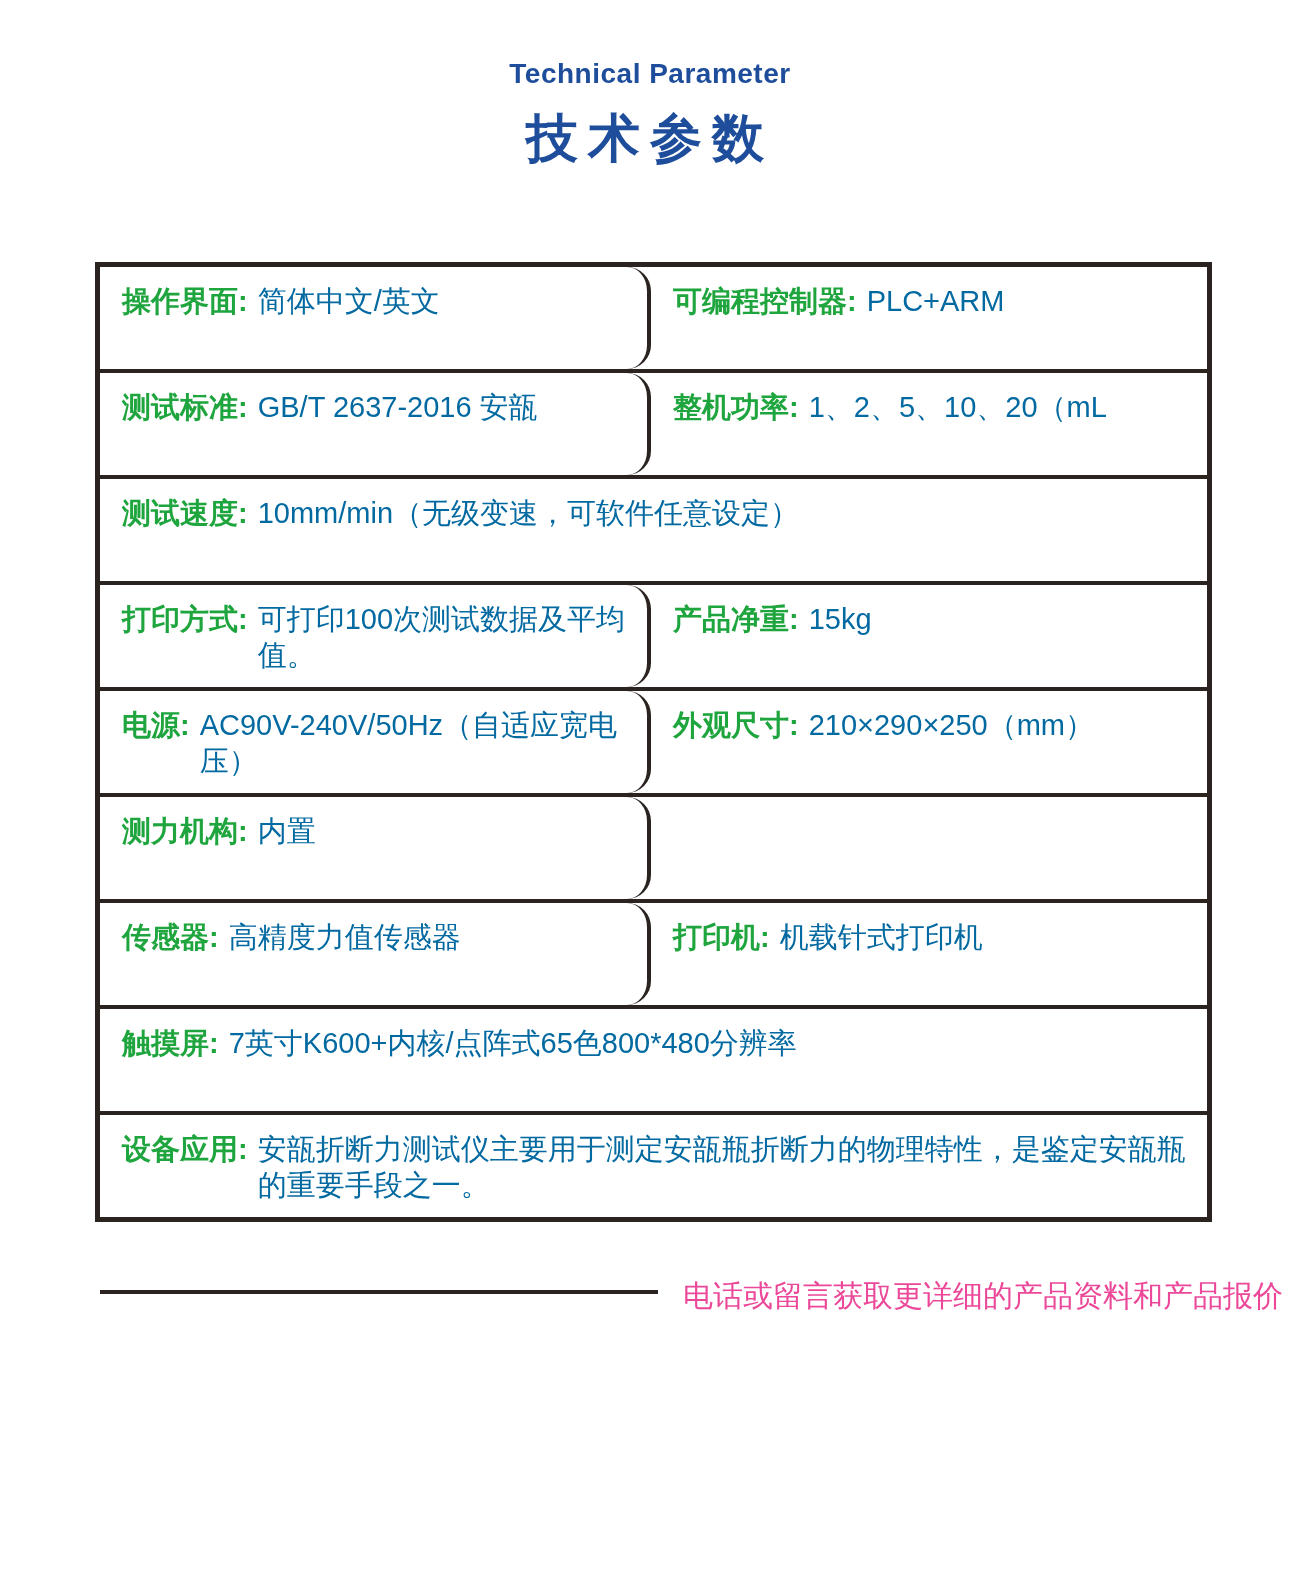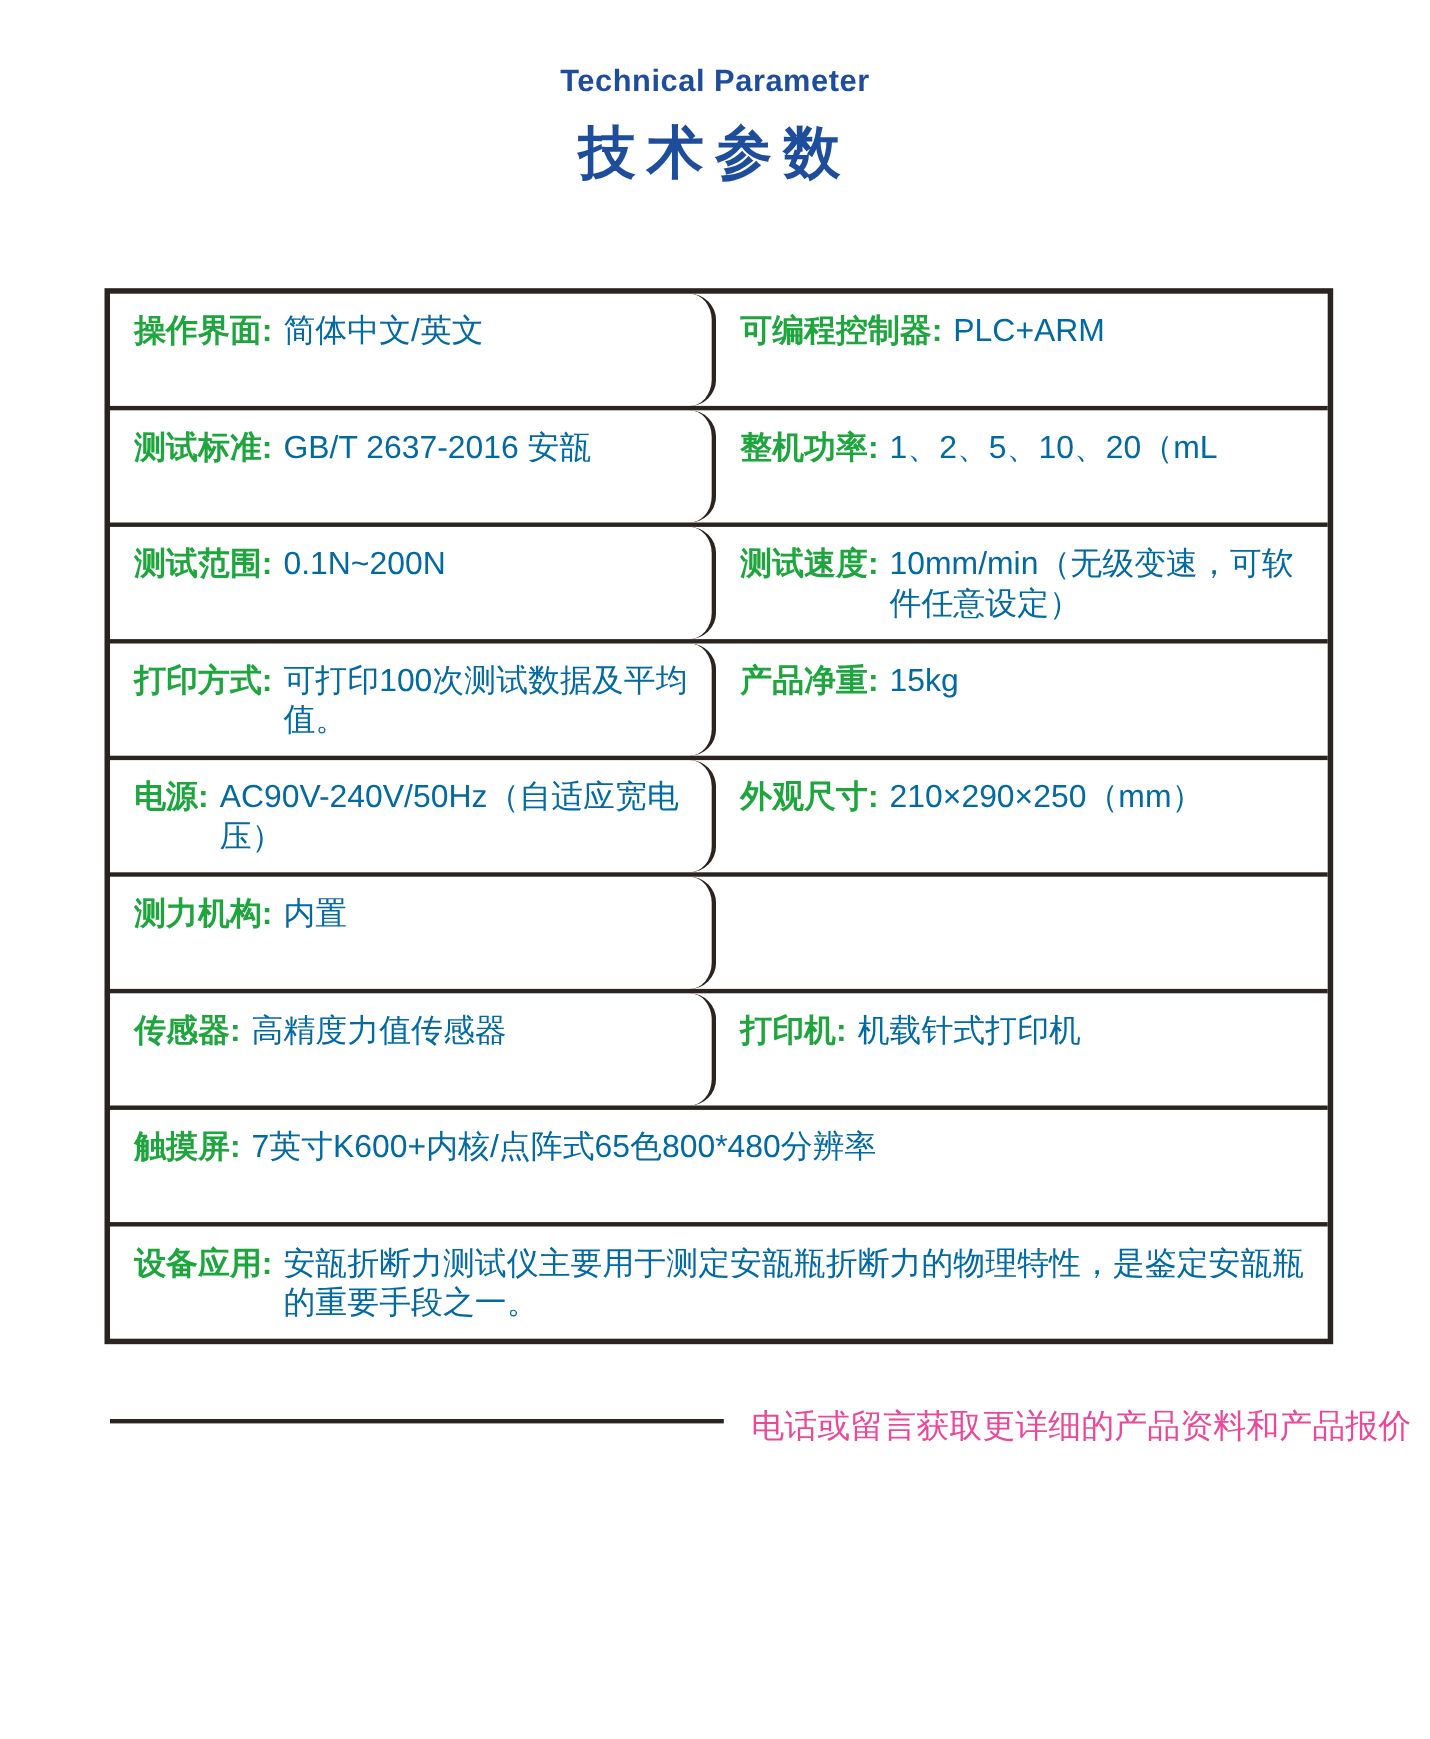--- a/index.html
+++ b/index.html
@@ -123,24 +123,20 @@
         <span class="label">测试标准:</span>
         <span class="value">GB/T 2637-2016 安瓿</span>
       </div>
       <div class="cell right">
         <span class="label">整机功率:</span>
         <span class="value">1、2、5、10、20（mL</span>
       </div>
     </div>
 
     <div class="row">
-      <div class="cell left">
-        <span class="label">测试范围:</span>
-        <span class="value">0.1N~200N</span>
-      </div>
       <div class="cell right">
         <span class="label">测试速度:</span>
         <span class="value">10mm/min（无级变速，可软件任意设定）</span>
       </div>
     </div>
 
     <div class="row">
       <div class="cell left">
         <span class="label">打印方式:</span>
         <span class="value">可打印100次测试数据及平均值。</span>

